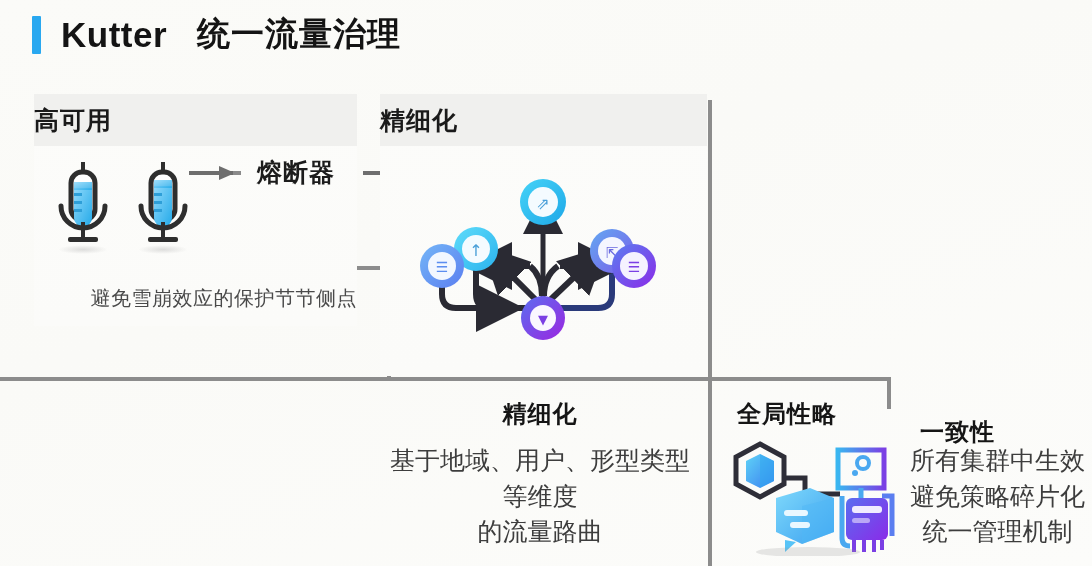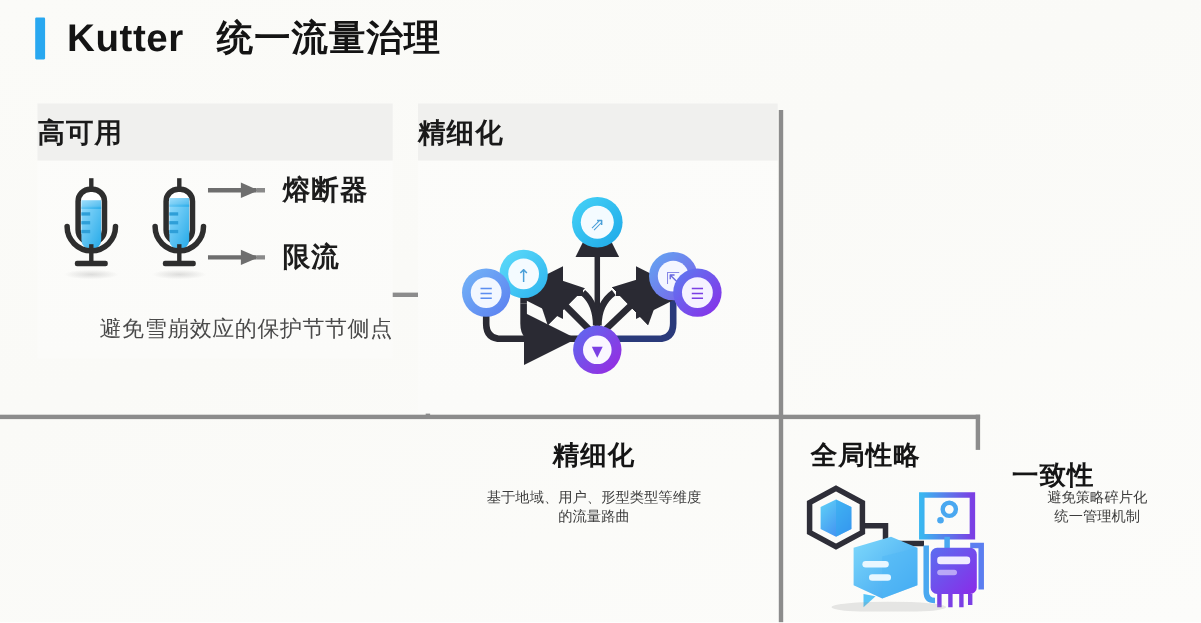--- a/index.html
+++ b/index.html
@@ -87,21 +87,20 @@
     height: 9px;
     background: radial-gradient(ellipse at center, rgba(150,150,150,0.30) 0%, rgba(150,150,150,0) 70%);
     border-radius: 50%;
   }
 
   #ha-rows {
     position: absolute;
     left: 155px;
     top: 10px;
     display: flex;
-    flex-direction: column;
     gap: 28px;
   }
   .ha-row { display: flex; align-items: center; gap: 16px; }
   .ha-arrow { width: 52px; height: 16px; }
   .ha-label {
     font-size: 25px;
     font-weight: 700;
     color: #1c1c1c;
     letter-spacing: 1px;
     white-space: nowrap;
@@ -124,21 +123,21 @@
   .sec-title {
     position: absolute;
     font-size: 24px;
     font-weight: 700;
     color: #151515;
     letter-spacing: 1px;
     white-space: nowrap;
   }
   .sec-body {
     position: absolute;
-    font-size: 13px;
+    font-size: 25px;
     color: #3d3d3d;
     line-height: 1.42;
   }
   .center { text-align: center; }
 </style>
 </head>
 <body>
 
 <div id="page">
 
@@ -367,17 +366,18 @@
         <line x1="134" y1="104" x2="134" y2="116"></line>
         <line x1="144" y1="104" x2="144" y2="116"></line>
         <line x1="152" y1="104" x2="152" y2="114"></line>
       </g>
       <ellipse cx="78" cy="116" rx="52" ry="5" fill="rgba(150,150,150,0.22)"></ellipse>
     </svg>
   </div>
 
   <div class="sec-title" style="left:920px; top:416px;">一致性</div>
   <div class="sec-body center" style="left:910px; top:443px; width:175px;">
+    <div>所有集群中生效</div>
     <div>避免策略碎片化</div>
     <div>统一管理机制</div>
   </div>
 
 </div>
 
 </body></html>

